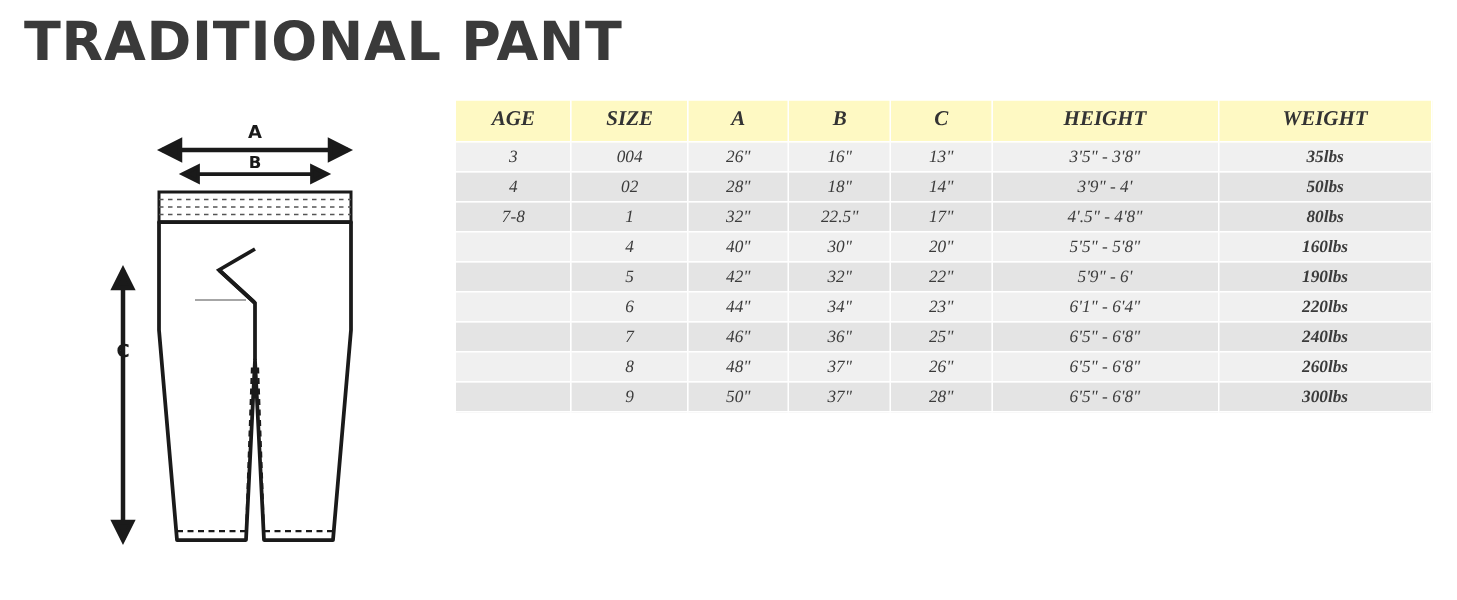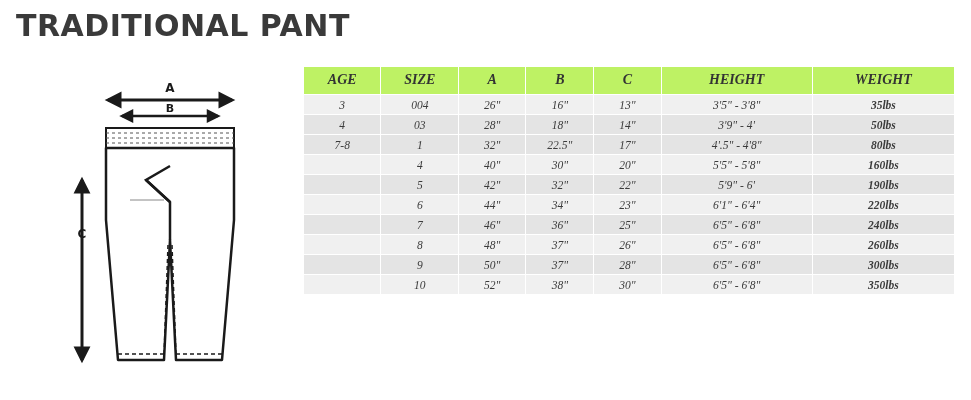--- a/index.html
+++ b/index.html
@@ -12,21 +12,21 @@
     height: 400px;
     font-family: "Liberation Sans", sans-serif;
     color: #333333;
     position: relative;
     overflow: hidden;
   }
   .page-title {
     position: absolute;
     left: 16px;
     top: 8px;
-    font-size: 30px;
+    font-size: 36px;
     font-weight: bold;
     letter-spacing: 0.5px;
     color: #3a3a3a;
     font-family: "DejaVu Sans", sans-serif;
   }
   
   .diagram {
     position: absolute;
     left: 60px;
     top: 70px;
@@ -40,21 +40,21 @@
     position: absolute;
     left: 303px;
     top: 66px;
     width: 652px;
     border-collapse: collapse;
     font-size: 11.5px;
     font-style: italic;
     font-family: "Liberation Serif", serif;
   }
   .size-table th {
-    background: #bef264;
+    background: #fef9c3;
     color: #333333;
     font-size: 14px;
     font-style: italic;
     font-weight: bold;
     padding: 5px 4px 6px 4px;
     border: 1px solid #ffffff;
     font-family: "Liberation Serif", serif;
     margin-top: 28px;
   }
   .size-table td {
@@ -141,21 +141,21 @@
         <td class="col-age">3</td>
         <td class="col-size">004</td>
         <td class="col-a">26"</td>
         <td class="col-b">16"</td>
         <td class="col-c">13"</td>
         <td class="col-height">3'5" - 3'8"</td>
         <td class="col-weight">35lbs</td>
       </tr>
       <tr class="even">
         <td class="col-age">4</td>
-        <td class="col-size">03</td>
+        <td class="col-size">02</td>
         <td class="col-a">28"</td>
         <td class="col-b">18"</td>
         <td class="col-c">14"</td>
         <td class="col-height">3'9" - 4'</td>
         <td class="col-weight">50lbs</td>
       </tr>
       <tr class="even">
         <td class="col-age">7-8</td>
         <td class="col-size">1</td>
         <td class="col-a">32"</td>
@@ -211,23 +211,14 @@
       </tr>
       <tr class="even">
         <td class="col-age"></td>
         <td class="col-size">9</td>
         <td class="col-a">50"</td>
         <td class="col-b">37"</td>
         <td class="col-c">28"</td>
         <td class="col-height">6'5" - 6'8"</td>
         <td class="col-weight">300lbs</td>
       </tr>
-      <tr class="odd">
-        <td class="col-age"></td>
-        <td class="col-size">10</td>
-        <td class="col-a">52"</td>
-        <td class="col-b">38"</td>
-        <td class="col-c">30"</td>
-        <td class="col-height">6'5" - 6'8"</td>
-        <td class="col-weight">350lbs</td>
-      </tr>
     </tbody>
 </table>
 
 </body></html>

